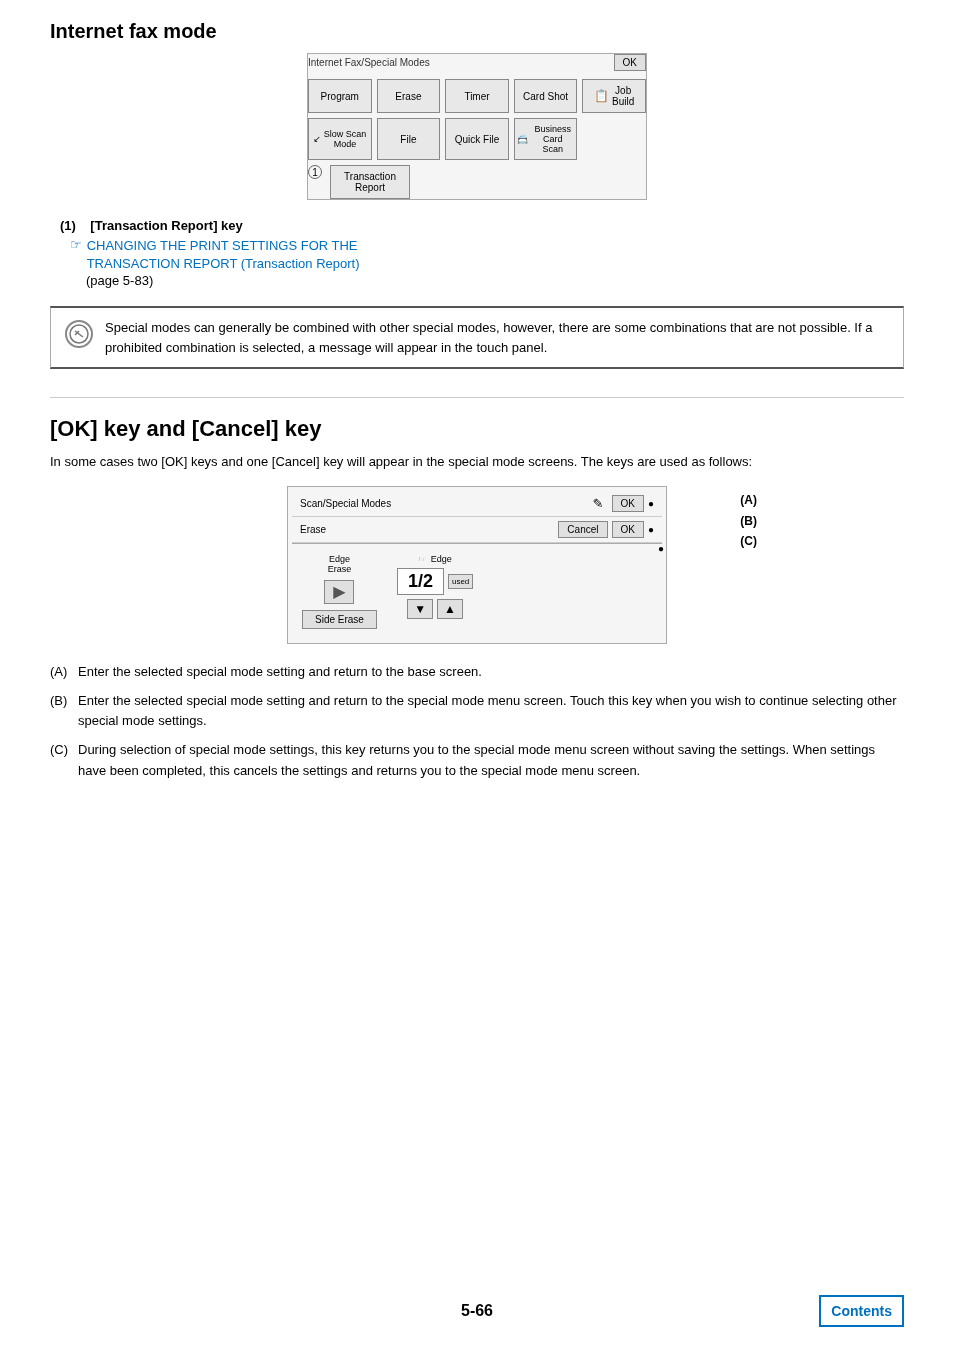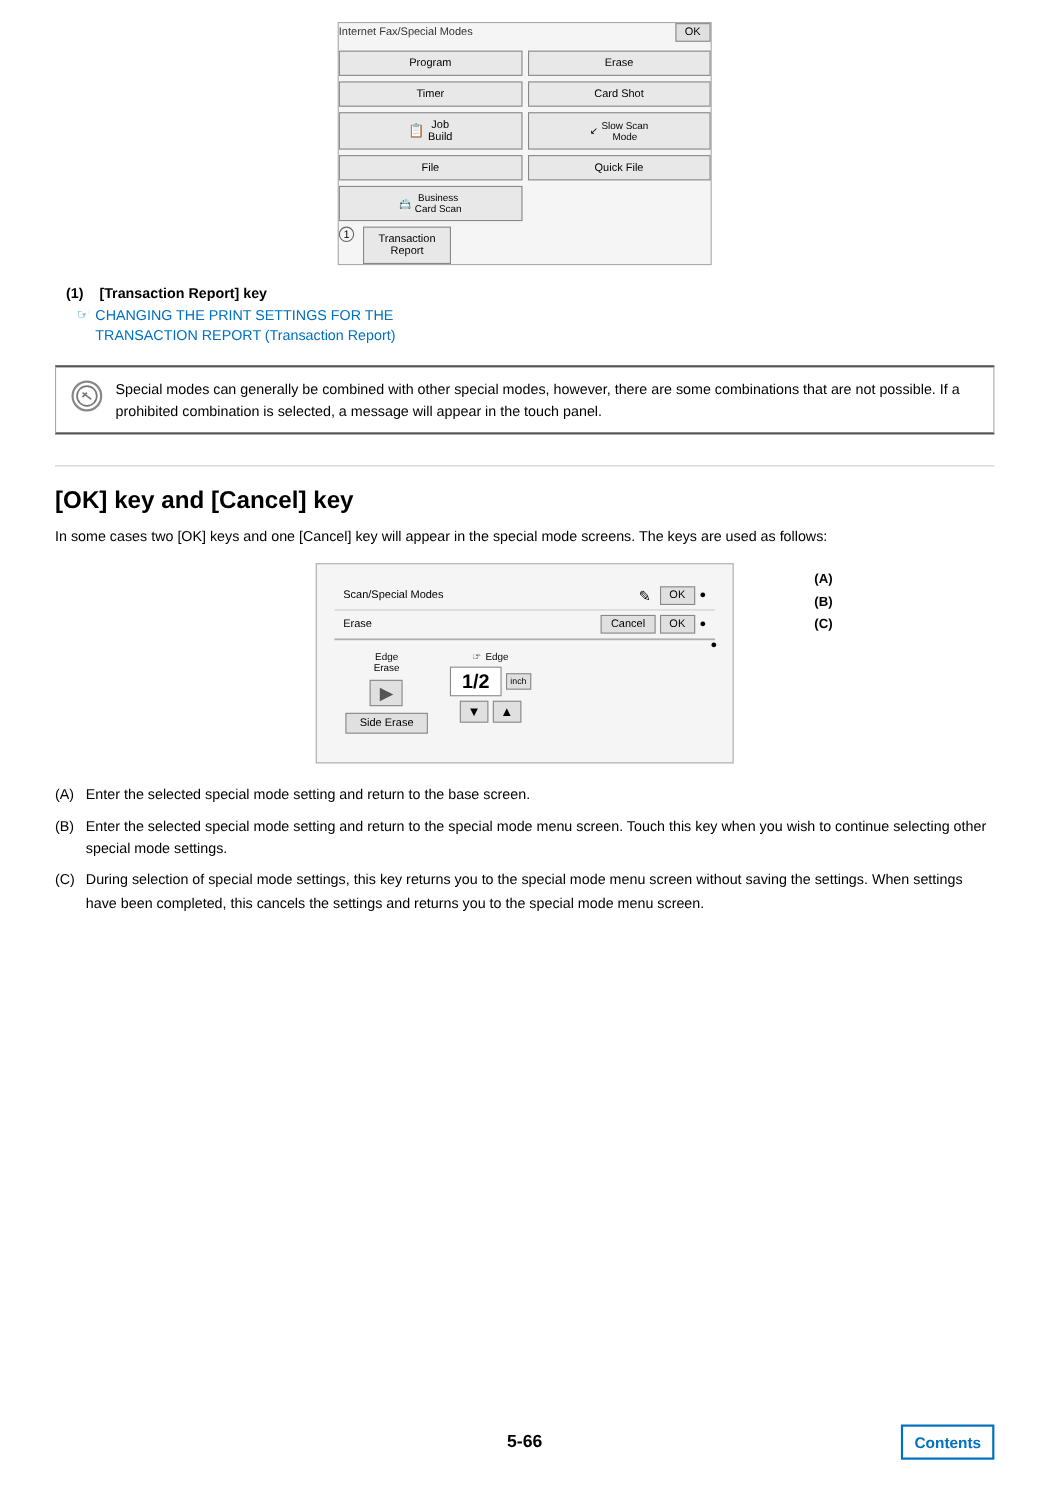--- a/index.html
+++ b/index.html
@@ -63,21 +63,21 @@
     }
     .ui-panel-ok {
       border: 1px solid #888;
       background: #e0e0e0;
       font-size: 10px;
       padding: 2px 8px;
       cursor: pointer;
     }
     .ui-panel-buttons {
       display: grid;
-      grid-template-columns: repeat(2, 1fr);
+      grid-template-columns: repeat(5, 1fr);
       gap: 5px;
       margin-bottom: 5px;
     }
     .ui-panel-btn {
       border: 1px solid #888;
       background: #e8e8e8;
       text-align: center;
       padding: 5px 3px;
       font-size: 10px;
       cursor: pointer;
@@ -152,21 +152,21 @@
       margin: 28px 0 10px 0;
       border-top: 1px solid #ccc;
       padding-top: 18px;
     }
     
     .ui-panel2 {
       border: 1px solid #aaa;
       background: #f5f5f5;
       width: 380px;
       margin: 0 auto 18px auto;
-      padding: 16px;
+      padding: 4px;
       font-size: 10px;
       position: relative;
     }
     .ui-panel2-row {
       display: flex;
       align-items: center;
       border-bottom: 1px solid #ccc;
       padding: 4px 8px;
       font-size: 10px;
       position: relative;
@@ -295,20 +295,21 @@
       cursor: pointer;
     }
   </style>
 </head>
 <body>
 
 <div class="page-container">
 
 
   <div class="section1">
+    <h2 class="section-heading">Internet fax mode</h2>
 
     <div class="ui-panel">
       <div class="ui-panel-header">
         <span class="ui-panel-title">Internet Fax/Special Modes</span>
         <button class="ui-panel-ok">OK</button>
       </div>
       <div class="ui-panel-buttons">
         <button class="ui-panel-btn">Program</button>
         <button class="ui-panel-btn">Erase</button>
         <button class="ui-panel-btn">Timer</button>
@@ -329,20 +330,21 @@
       <div class="annotation-item">
         <span class="annotation-key">
           <span>(1)</span>
           &nbsp;&nbsp;
           <span>[Transaction Report] key</span>
         </span>
         <div class="annotation-link">
           <span class="ref-icon">☞</span>
           <span class="annotation-link-text" style="color:#0070c0; cursor:pointer;">CHANGING THE PRINT SETTINGS FOR THE<br>TRANSACTION REPORT (Transaction Report)</span>
         </div>
+        <div class="annotation-page">(page 5-83)</div>
       </div>
     </div>
 
     <div class="note-box">
       <div class="note-icon">
         <svg width="20" height="20" viewBox="0 0 20 20">
           <circle cx="10" cy="10" r="9" fill="none" stroke="#777" stroke-width="1.5"></circle>
           <line x1="6" y1="7" x2="14" y2="13" stroke="#777" stroke-width="1.5"></line>
           <line x1="6" y1="11" x2="10" y2="7" stroke="#777" stroke-width="1.5"></line>
         </svg>
@@ -388,21 +390,21 @@
             <button class="side-erase-btn">Side Erase</button>
           </div>
 
           <div class="ui-panel2-right">
             <div class="right-panel-label">
               <span>☞</span>
               <span>Edge</span>
             </div>
             <div style="display:flex; align-items:center; gap:4px;">
               <div class="right-panel-num">1/2</div>
-              <div style="font-size:8px; border:1px solid #888; padding:2px 3px; background:#e0e0e0;">inch</div>
+              <div style="font-size:8px; border:1px solid #888; padding:2px 3px; background:#e0e0e0;">used</div>
             </div>
             <div class="right-panel-arrows">
               <button class="arrow-btn">▼</button>
               <button class="arrow-btn">▲</button>
             </div>
           </div>
         </div>
       </div>
 
       <div style="position:absolute; right:-55px; top:7px; font-size:12px; font-weight:bold;">(A)</div>

